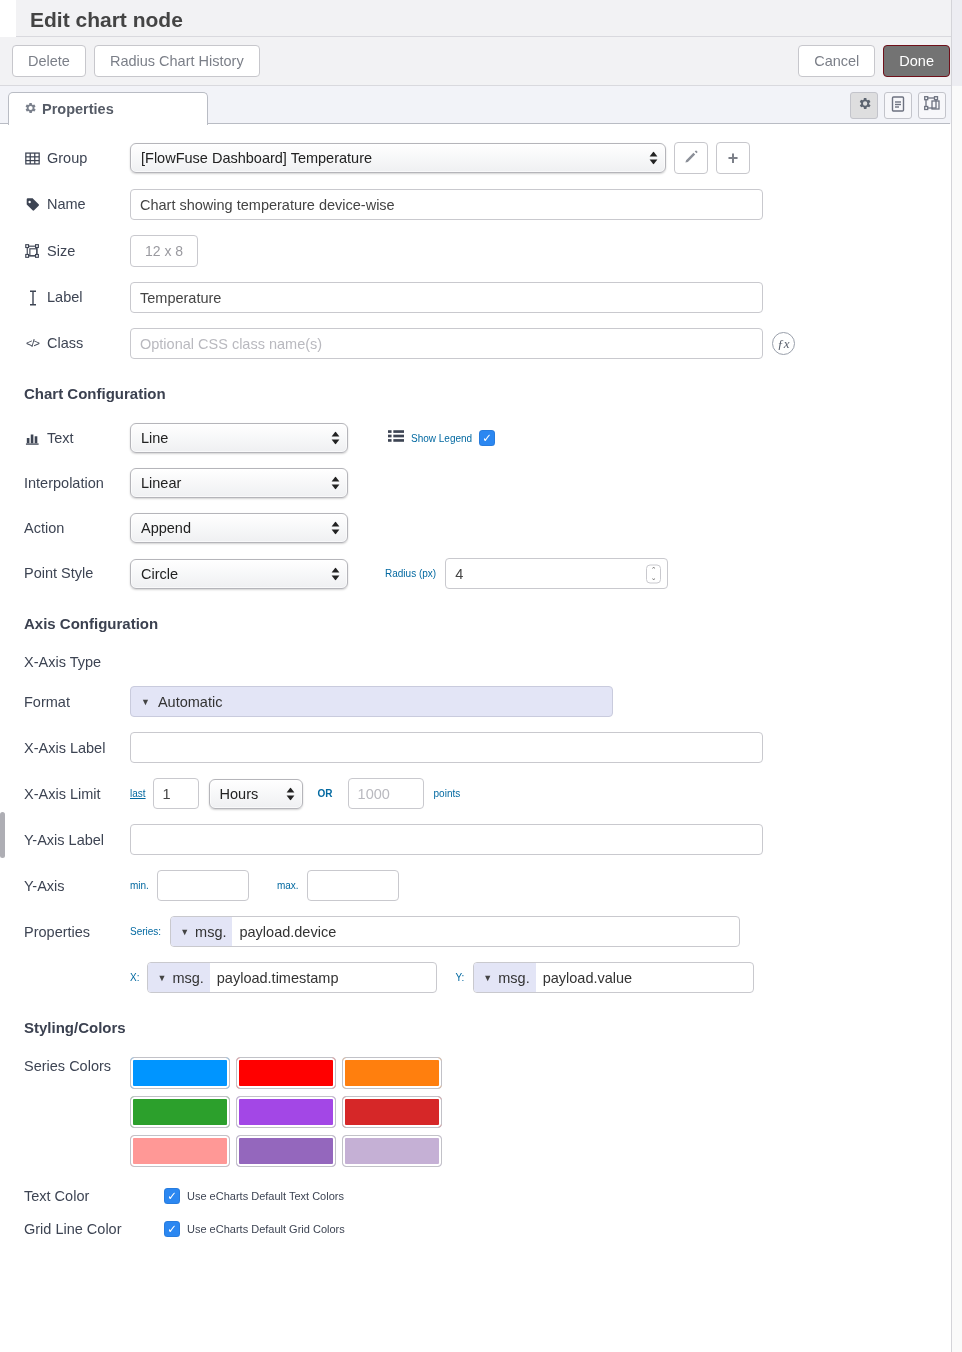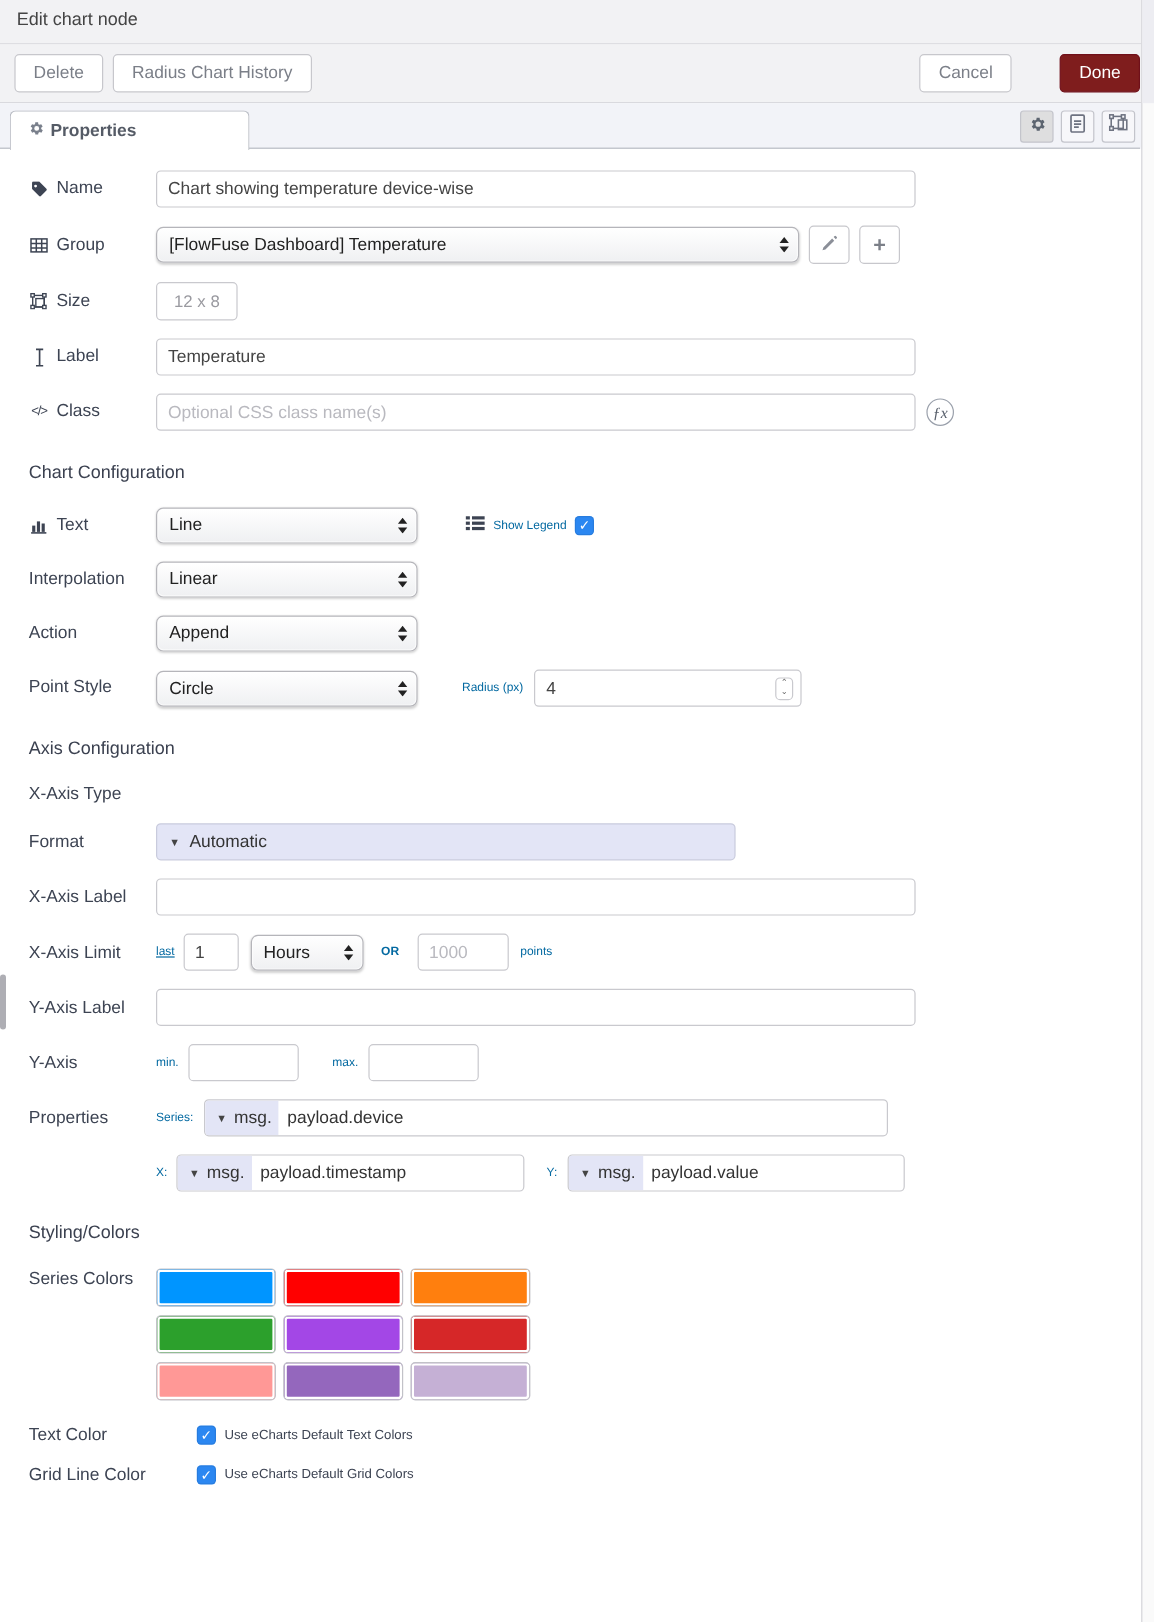--- a/index.html
+++ b/index.html
@@ -6,22 +6,23 @@
   html,body { width:962px; height:1352px; }
   body {
     font-family:"Liberation Sans","DejaVu Sans",sans-serif;
     background:#fff; color:#3d4453; position:relative; overflow:hidden;
   }
   .dialog { width:962px; height:1352px; position:relative; background:#fff; }
 
   
   .hdr {
     background:#f2f2f4; border-bottom:1px solid #d9d9de;
-    padding:8px 14px; font-size:15px; font-weight:normal; color:#444;
+    padding:8px 14px; font-size:21px; font-weight:bold; color:#444;
     height:37px;
+    margin-left:16px;
   }
   .btnbar {
     background:#f2f2f4; border-bottom:1px solid #d9d9de;
     height:49px; display:flex; align-items:center; padding:0 12px; gap:8px;
   }
   .btn {
     background:#fff; border:1px solid #c7c7cc; border-radius:4px;
     color:#7b7f88; font-size:14.5px; padding:7px 15px; cursor:pointer;
     font-family:inherit;
   }
@@ -51,21 +52,21 @@
 
   
   .form { padding:17px 24px 0 24px; background:#fff; }
   .row { display:flex; align-items:center; margin-bottom:15px; }
   .row.top { align-items:flex-start; }
   .lbl {
     width:106px; flex:0 0 106px; font-size:14.5px; color:#3d4453;
     display:flex; align-items:center; gap:6px; line-height:1.25;
   }
   .lbl .licon { width:17px; display:inline-flex; justify-content:center; color:#3d4453; flex:0 0 17px; }
-  .heading { font-size:15px; font-weight:normal; color:#3b4150; margin:26px 0 21px 0; }
+  .heading { font-size:15px; font-weight:bold; color:#3b4150; margin:26px 0 21px 0; }
 
   input.txt {
     height:31px; border:1px solid #c9c9ce; border-radius:4px;
     font-size:14.5px; color:#444; padding:0 9px; font-family:inherit; outline:none;
     background:#fff;
   }
   input.txt::placeholder { color:#b9b9bf; }
   .w-main { width:633px; }
 
   
@@ -161,21 +162,21 @@
 
 <div class="dialog">
 
   <div class="hdr">Edit chart node</div>
 
   <div class="btnbar">
     <button class="btn">Delete</button>
     <button class="btn">Radius Chart History</button>
     <div class="spacer"></div>
     <button class="btn">Cancel</button>
-    <button class="btn btn-done" style="background: #7f1d1d; margin-left: 32px;">Done</button>
+    <button class="btn btn-done" style="background: #737373;">Done</button>
   </div>
 
   <div class="tabbar">
     <div class="tab">
       <span class="licon">
         <svg width="14" height="14" viewBox="0 0 24 24" fill="#7a808c">
             <path fill-rule="evenodd" d="M19.4 13a7.5 7.5 0 000-2l2.1-1.6-2-3.5-2.5 1a7.5 7.5 0 00-1.7-1L15 3.3h-4l-.4 2.6a7.5 7.5 0 00-1.7 1l-2.5-1-2 3.5L6.6 11a7.5 7.5 0 000 2l-2.1 1.6 2 3.5 2.5-1a7.5 7.5 0 001.7 1l.4 2.6h4l.4-2.6a7.5 7.5 0 001.7-1l2.5 1 2-3.5zM13 15.5a3.5 3.5 0 110-7 3.5 3.5 0 010 7z"></path>
           </svg>
       </span>
       <span>Properties</span>
@@ -211,32 +212,20 @@
         </span>
       </div>
     </div>
   </div>
 
   <div class="form">
 
     <div class="row">
       <div class="lbl">
         <span class="licon">
-          <svg width="14" height="14" viewBox="0 0 20 20" fill="#3d4453">
-              <path fill-rule="evenodd" d="M1 9V2a1.5 1.5 0 011.5-1.5H9c.4 0 .8.16 1.1.45l8 8a1.6 1.6 0 010 2.2l-6.5 6.5a1.6 1.6 0 01-2.2 0l-8-8A1.5 1.5 0 011 9zm4.2-4.9a1.7 1.7 0 100 3.4 1.7 1.7 0 000-3.4z"></path>
-            </svg>
-        </span>
-        <span>Name</span>
-      </div>
-      <input class="txt w-main" type="text" value="Chart showing temperature device-wise" style="">
-    </div>
-
-    <div class="row">
-      <div class="lbl">
-        <span class="licon">
           <svg width="15" height="13" viewBox="0 0 18 15" fill="none" stroke="#3d4453" stroke-width="1.5">
               <rect x="1" y="1" width="16" height="13"></rect>
               <line x1="1" y1="5.5" x2="17" y2="5.5"></line>
               <line x1="1" y1="10" x2="17" y2="10"></line>
               <line x1="6.3" y1="1" x2="6.3" y2="14"></line>
               <line x1="11.7" y1="1" x2="11.7" y2="14"></line>
             </svg>
         </span>
         <span>Group</span>
       </div>
@@ -254,20 +243,32 @@
       <button class="icon-btn ml">
         <span>
           <svg width="14" height="14" viewBox="0 0 20 20" fill="#8b8f98">
               <path d="M3 14.5L2 18l3.5-1L16 6.5 13.5 4 3 14.5zM17.8 4.7l-2.5-2.5 1.2-1.2a1 1 0 011.4 0l1.1 1.1a1 1 0 010 1.4l-1.2 1.2z"></path>
             </svg>
         </span>
       </button>
       <button class="icon-btn ml">
         <span style="font-weight:bold;color:#7b7f88;">+</span>
       </button>
+    </div>
+
+    <div class="row">
+      <div class="lbl">
+        <span class="licon">
+          <svg width="14" height="14" viewBox="0 0 20 20" fill="#3d4453">
+              <path fill-rule="evenodd" d="M1 9V2a1.5 1.5 0 011.5-1.5H9c.4 0 .8.16 1.1.45l8 8a1.6 1.6 0 010 2.2l-6.5 6.5a1.6 1.6 0 01-2.2 0l-8-8A1.5 1.5 0 011 9zm4.2-4.9a1.7 1.7 0 100 3.4 1.7 1.7 0 000-3.4z"></path>
+            </svg>
+        </span>
+        <span>Name</span>
+      </div>
+      <input class="txt w-main" type="text" value="Chart showing temperature device-wise" style="">
     </div>
 
     <div class="row">
       <div class="lbl">
         <span class="licon">
           <svg width="15" height="14" viewBox="0 0 17 16" fill="none" stroke="#3d4453" stroke-width="1.3">
               <rect x="2.5" y="2.5" width="11" height="11"></rect>
               <rect x="5.5" y="5.5" width="8" height="8"></rect>
               <rect x="0.8" y="0.8" width="3.2" height="3.2" fill="#fff"></rect>
               <rect x="12" y="0.8" width="3.2" height="3.2" fill="#fff"></rect>

